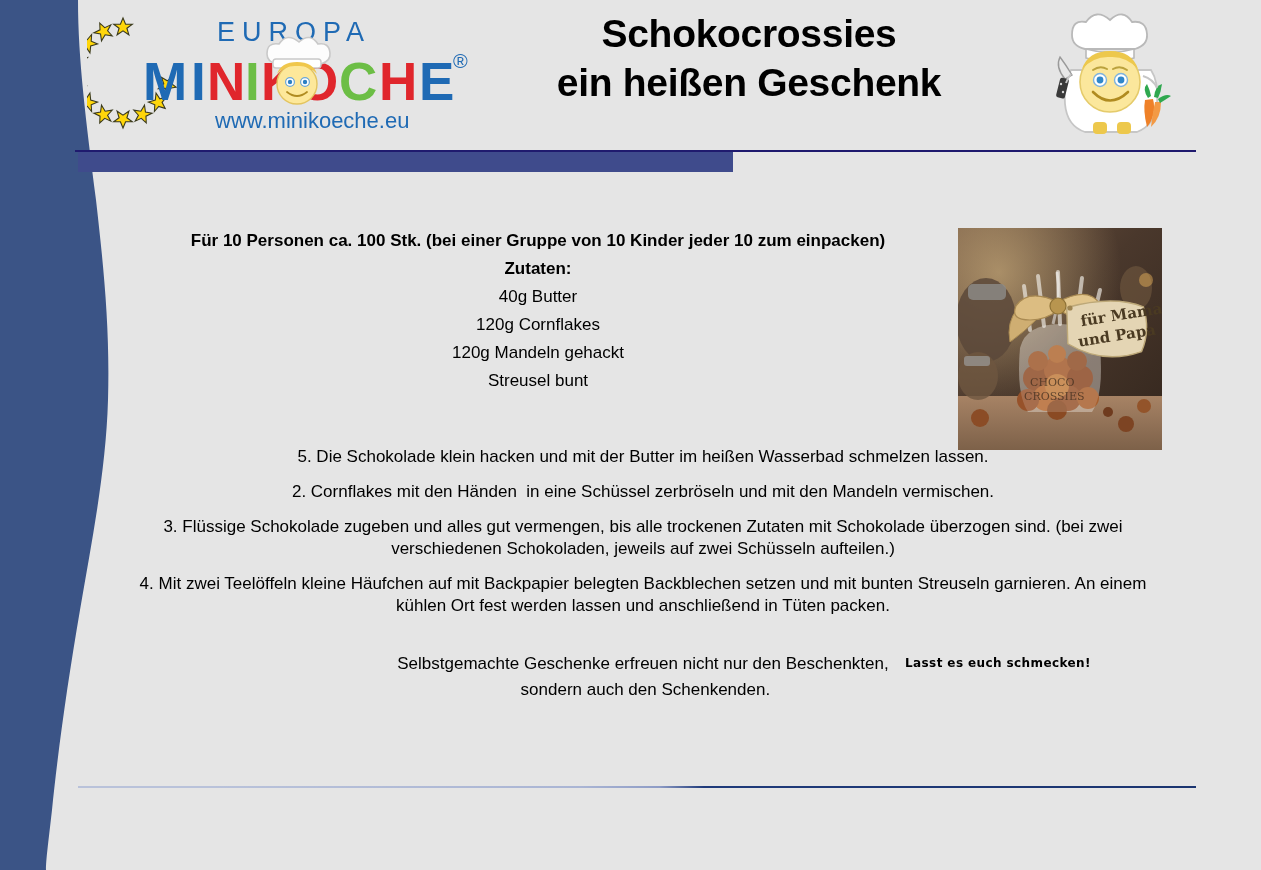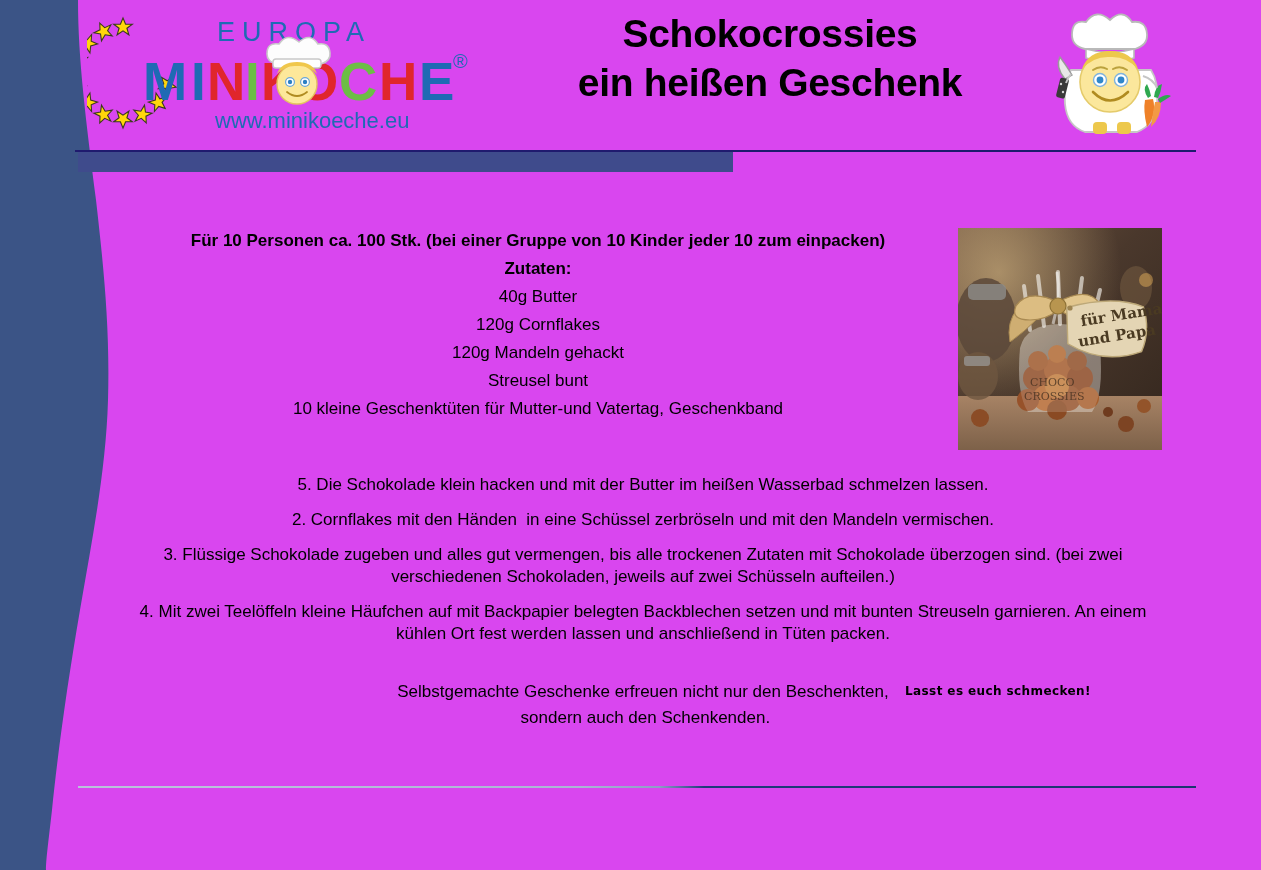--- a/index.html
+++ b/index.html
@@ -7,21 +7,21 @@
     padding: 0;
     background: #ffffff;
   }
   body {
     font-family: "Liberation Sans", sans-serif;
   }
   #page {
     position: relative;
     width: 1261px;
     height: 870px;
-    background: #d946ef;
+    background: #e5e5e5;
     overflow: hidden;
   }
 
   
   .wave-band {
     position: absolute;
     left: 0;
     top: 0;
     width: 160px;
     height: 870px;
@@ -38,21 +38,21 @@
   }
   .logo-wrap {
     position: absolute;
     left: 12px;
     top: 12px;
     width: 410px;
     height: 122px;
   }
   .doc-title {
     position: absolute;
-    left: 430px;
+    left: 409px;
     top: 10px;
     width: 530px;
     text-align: center;
     font-size: 39px;
     font-weight: bold;
     line-height: 1.25;
     color: #000000;
     letter-spacing: -0.3px;
   }
   .mascot-wrap {
@@ -359,21 +359,20 @@
 
   <div class="content recipe-text">
 
     <div class="ingredients">
       <p class="line bold">Für 10 Personen ca. 100 Stk. (bei einer Gruppe von 10 Kinder jeder 10 zum einpacken)</p>
       <p class="line bold">Zutaten:</p>
       <p class="line">40g Butter</p>
       <p class="line">120g Cornflakes</p>
       <p class="line">120g Mandeln gehackt</p>
       <p class="line">Streusel bunt</p>
-      <p class="line">10 kleine Geschenktüten für Mutter-und Vatertag, Geschenkband</p>
     </div>
 
     <div class="steps">
       <p class="line">5. Die Schokolade klein hacken und mit der Butter im heißen Wasserbad schmelzen lassen.</p>
       <p class="line">2. Cornflakes mit den Händen  in eine Schüssel zerbröseln und mit den Mandeln vermischen.</p>
       <p class="line">3. Flüssige Schokolade zugeben und alles gut vermengen, bis alle trockenen Zutaten mit Schokolade überzogen sind. (bei zwei verschiedenen Schokoladen, jeweils auf zwei Schüsseln aufteilen.)</p>
       <p class="line">4. Mit zwei Teelöffeln kleine Häufchen auf mit Backpapier belegten Backblechen setzen und mit bunten Streuseln garnieren. An einem kühlen Ort fest werden lassen und anschließend in Tüten packen.</p>
     </div>
 
     <div class="closing">

